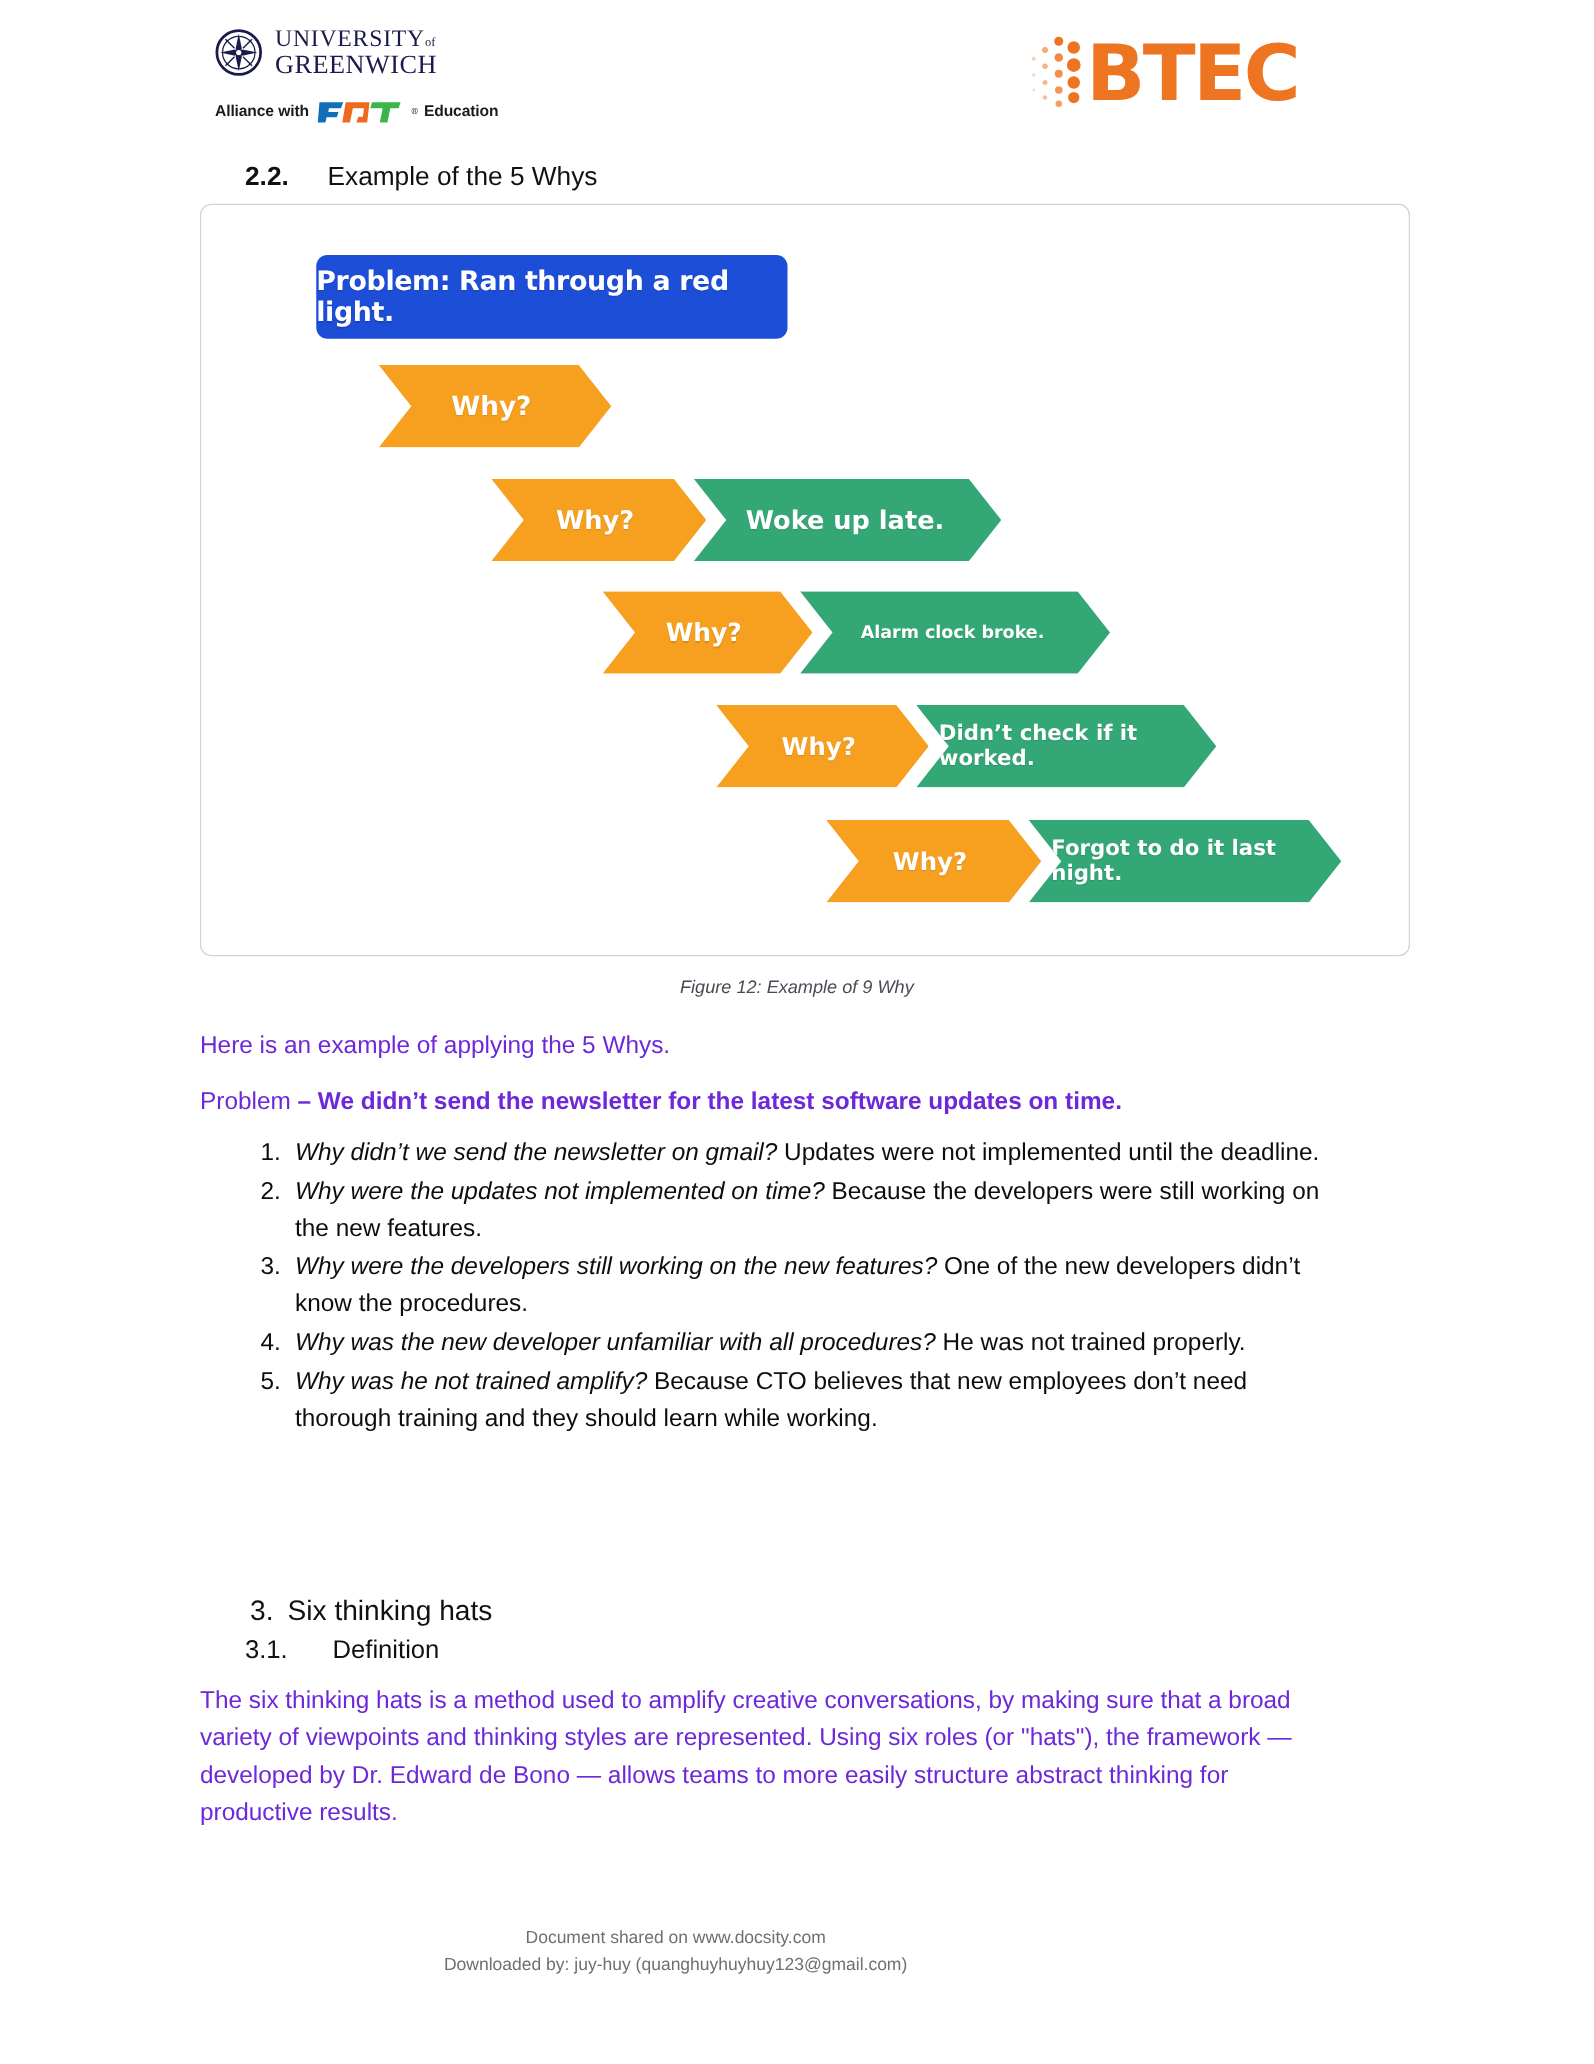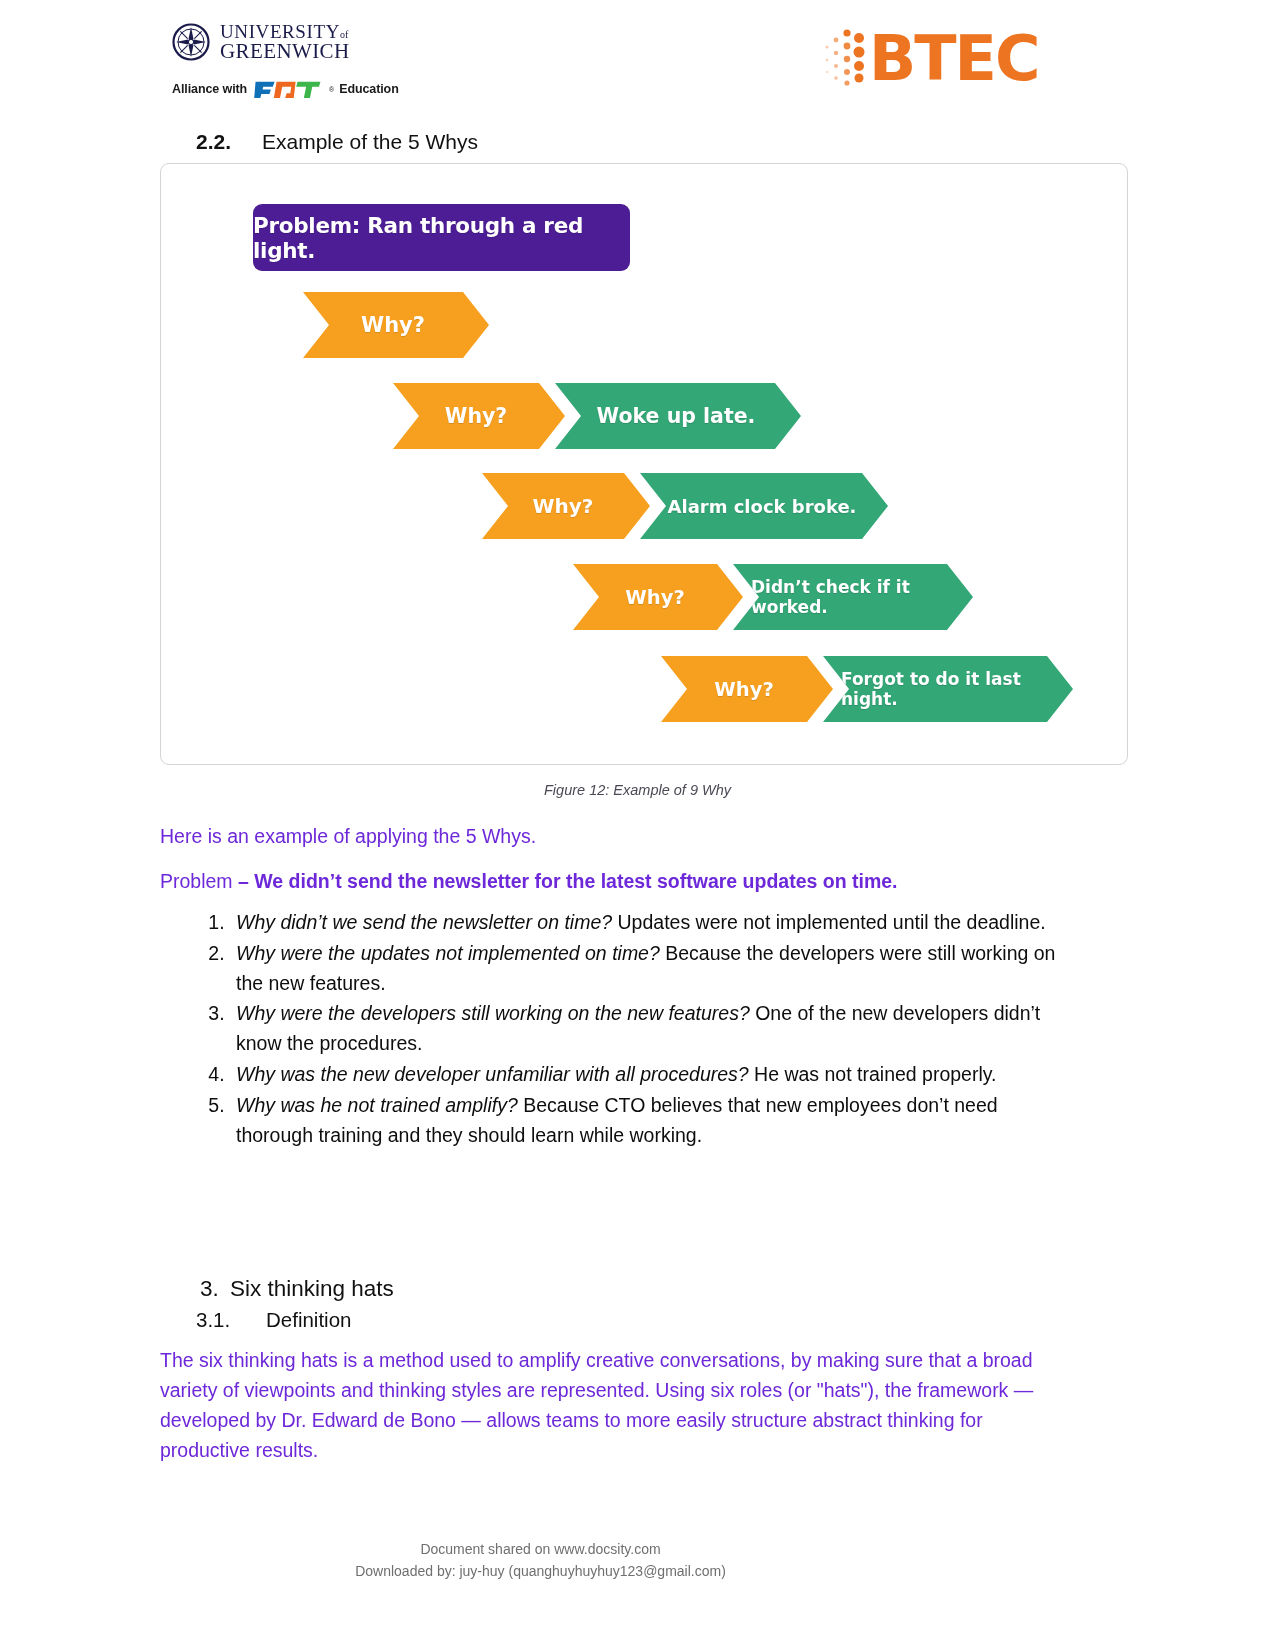--- a/index.html
+++ b/index.html
@@ -120,21 +120,21 @@
     width: 100%;
     height: 100%;
   }
 
   .problem-box {
     position: absolute;
     left: 92px;
     top: 40px;
     width: 377px;
     height: 67px;
-    background: #4c1d95;
+    background: #1d4ed8;
     border-radius: 9px;
     display: flex;
     align-items: center;
     justify-content: center;
     color: #ffffff;
     font-family: "DejaVu Sans", sans-serif;
     font-weight: bold;
     font-size: 21.5px;
     letter-spacing: -0.3px;
     text-shadow: 0 1px 1px rgba(0,0,0,0.14);
@@ -338,21 +338,21 @@
       <div class="chev q" style="width:186px; font-size:21px;">Why?</div>
     </div>
 
     <div class="why-row" style="left:232px; top:219px;">
       <div class="chev q" style="width:172px; font-size:20.5px;">Why?</div>
       <div class="chev a" style="width:246px; font-size:20.5px;">Woke up late.</div>
     </div>
 
     <div class="why-row" style="left:321px; top:309px;">
       <div class="chev q" style="width:168px; font-size:20px;">Why?</div>
-      <div class="chev a" style="width:248px; font-size:18px;">Alarm clock broke.</div>
+      <div class="chev a" style="width:248px; font-size:14px;">Alarm clock broke.</div>
     </div>
 
     <div class="why-row" style="left:412px; top:400px;">
       <div class="chev q" style="width:170px; font-size:19.5px;">Why?</div>
       <div class="chev a" style="width:240px; font-size:17px;">Didn’t check if it worked.</div>
     </div>
 
     <div class="why-row" style="left:500px; top:492px;">
       <div class="chev q" style="width:172px; font-size:19.5px;">Why?</div>
       <div class="chev a" style="width:250px; font-size:17px;">Forgot to do it last night.</div>
@@ -364,21 +364,21 @@
 <div class="figure-caption">Figure 12: Example of 9 Why</div>
 
 <div class="body-text p-intro">Here is an example of applying the 5 Whys.</div>
 
 <div class="body-text p-problem">
   <span>Problem </span><span class="bold">– We didn’t send the newsletter for the latest software updates on time.</span>
 </div>
 
 <ol class="whys-list">
   <li>
-    <span class="q">Why didn’t we send the newsletter on time?</span><span> Updates were not implemented until the deadline.</span>
+    <span class="q">Why didn’t we send the newsletter on gmail?</span><span> Updates were not implemented until the deadline.</span>
   </li>
   <li>
     <span class="q">Why were the updates not implemented on time?</span><span> Because the developers were still working on the new features.</span>
   </li>
   <li>
     <span class="q">Why were the developers still working on the new features?</span><span> One of the new developers didn’t know the procedures.</span>
   </li>
   <li>
     <span class="q">Why was the new developer unfamiliar with all procedures?</span><span> He was not trained properly.</span>
   </li>

